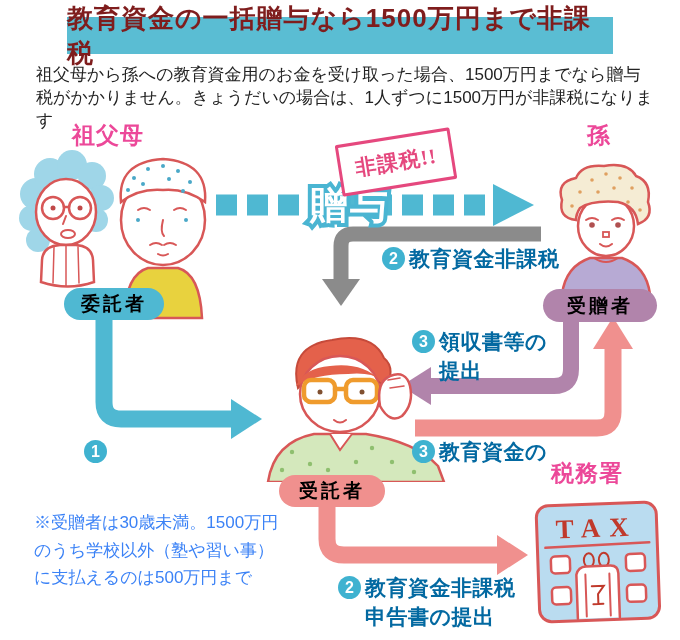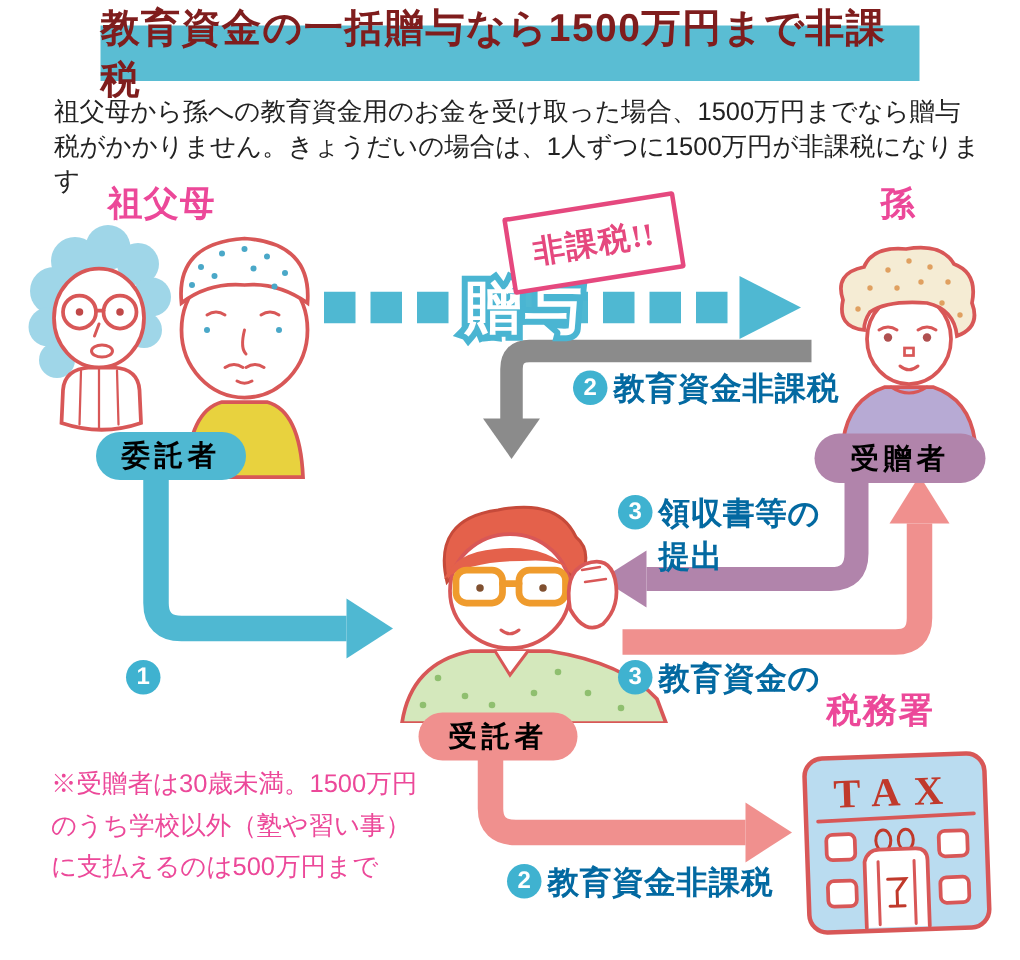--- a/index.html
+++ b/index.html
@@ -38,21 +38,21 @@
   
   .step{z-index:4;}
   .step-row{display:flex;align-items:center;height:29px;}
   .step-row.indent{padding-left:27px;}
   .cnum{width:23px;height:23px;border-radius:50%;background:#3fb2d0;color:#fff;
     font-size:16px;font-weight:700;display:inline-flex;align-items:center;justify-content:center;
     margin-right:4px;flex:none;}
   .step-text{font-family:"Liberation Serif","DejaVu Serif",serif;font-weight:600;
     font-size:21px;color:#0369a1;letter-spacing:0.5px;white-space:nowrap;}
   
-  .footnote{left:34px;top:509px;width:246px;font-size:17px;line-height:27.5px;color:#ec4899;z-index:3;}
+  .footnote{left:34px;top:509px;width:246px;font-size:17px;line-height:27.5px;color:#3b82f6;z-index:3;}
   
   .arrow-layer{left:0;top:0;z-index:1;}
   .illus{z-index:2;}
 </style>
 </head>
 <body>
 
 <div id="stage">
 
   <svg class="abs arrow-layer" width="680" height="640" viewBox="0 0 680 640">
@@ -280,17 +280,20 @@
       <span class="cnum">3</span>
       <span class="step-text">教育資金の</span>
     </div>
   </div>
 
   <div class="abs step" style="left:338px;top:573px;">
     <div class="step-row">
       <span class="cnum">2</span>
       <span class="step-text">教育資金非課税</span>
     </div>
+    <div class="step-row indent">
+      <span class="step-text">申告書の提出</span>
+    </div>
   </div>
 
   <div class="abs footnote">※受贈者は30歳未満。1500万円のうち学校以外（塾や習い事）に支払えるのは500万円まで</div>
 
 </div>
 
 </body></html>

